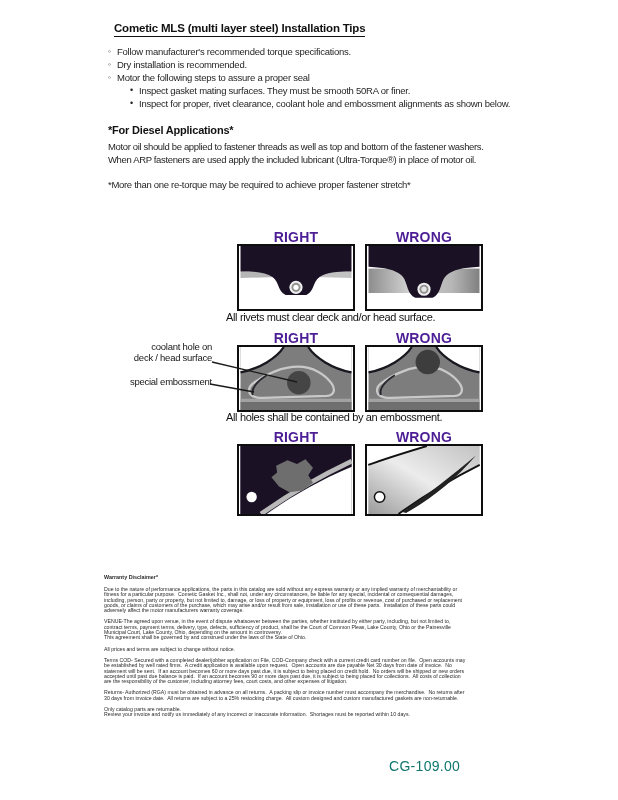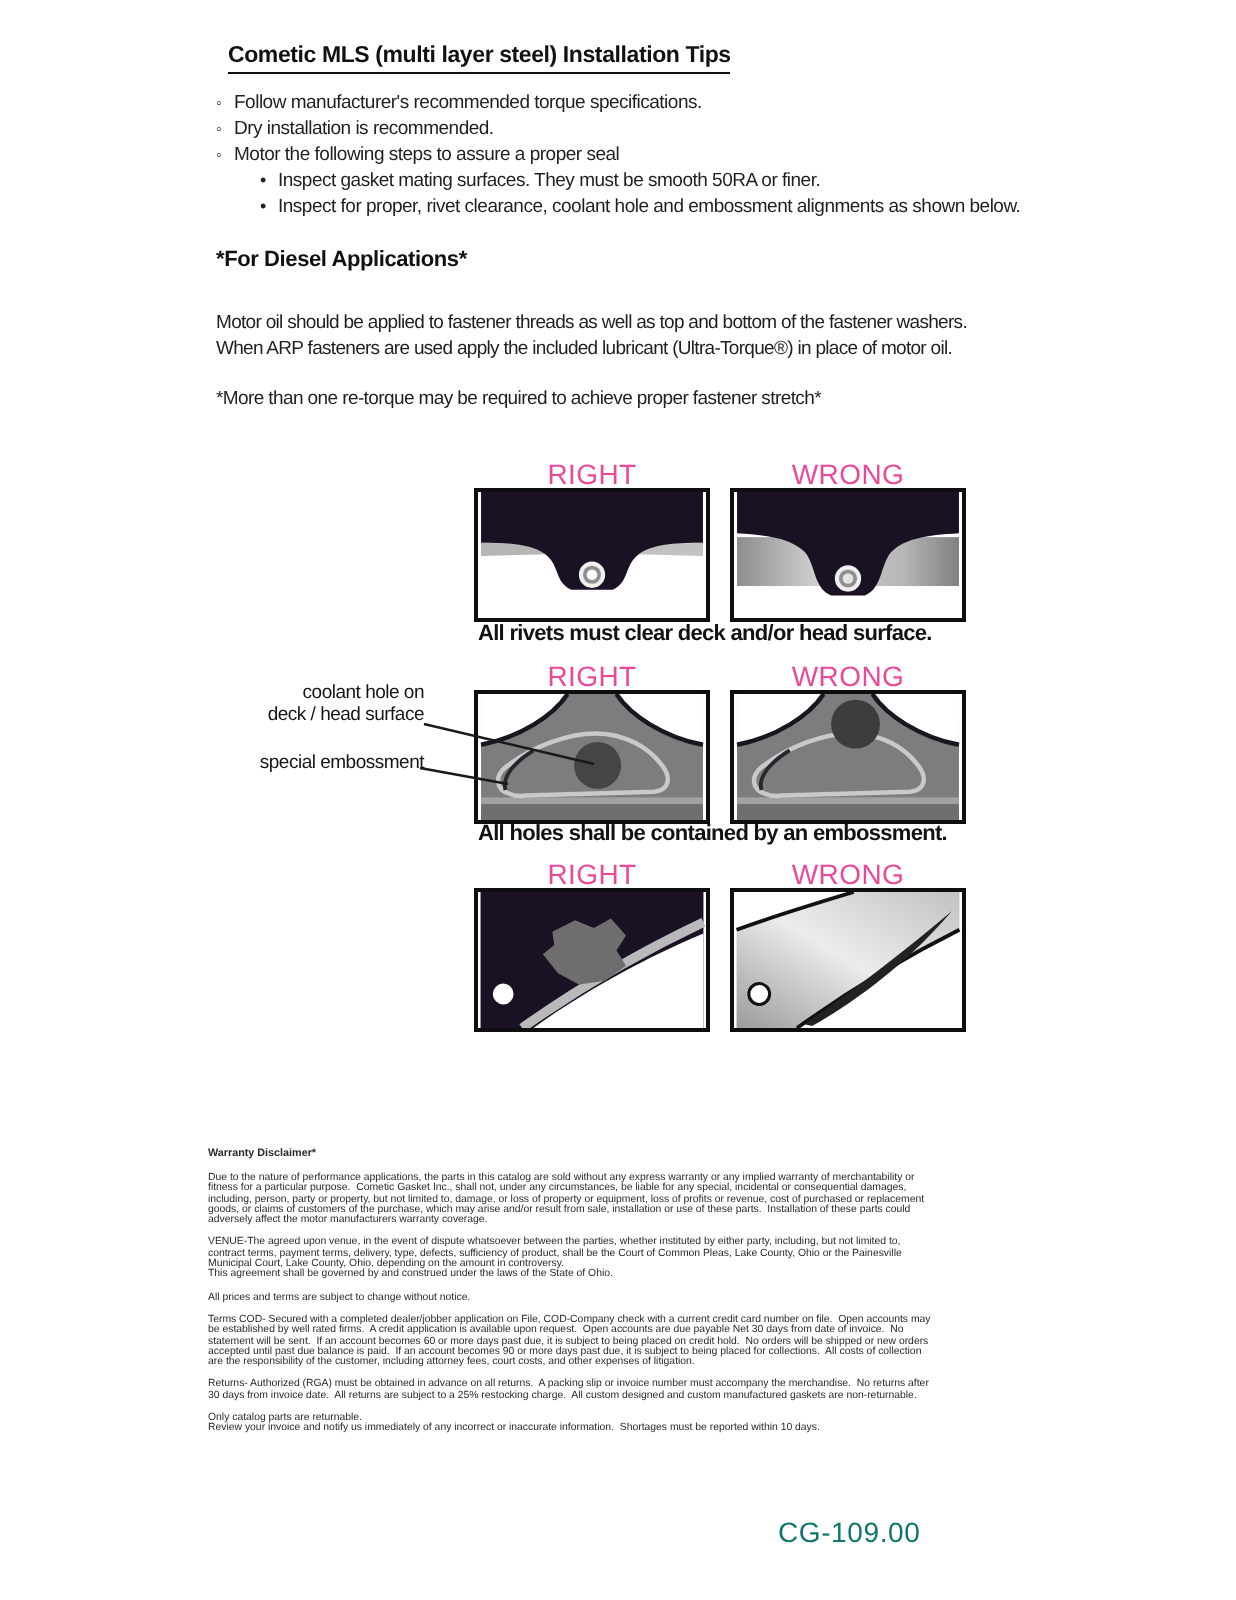--- a/index.html
+++ b/index.html
@@ -9,31 +9,31 @@
   
   .content{position:absolute;left:108px;top:18px;width:430px;}
   .doc-title{display:inline-block;margin:0 0 8px 6px;font-size:11.5px;font-weight:bold;
              letter-spacing:-0.2px;color:#111;border-bottom:1.6px solid #111;padding-bottom:2px;}
   .bullet-row{display:flex;align-items:flex-start;line-height:13px;font-size:9.5px;
               letter-spacing:-0.25px;white-space:nowrap;}
   .bullet-row .marker{width:9px;flex:0 0 9px;font-size:8px;line-height:13px;color:#222;}
   .bullet-row.sub{margin-left:22px;}
   .bullet-row.sub .marker{font-size:9px;}
   .diesel-heading{margin:14px 0 0 0;font-size:11px;font-weight:bold;color:#111;letter-spacing:-0.2px;}
-  .para{margin:19px 0 0 0;font-size:9.5px;line-height:13px;letter-spacing:-0.35px;white-space:pre;}
+  .para{margin:4px 0 0 0;font-size:9.5px;line-height:13px;letter-spacing:-0.35px;white-space:pre;}
   .note{margin:13px 0 0 0;font-size:9.5px;letter-spacing:-0.3px;white-space:nowrap;}
 
   
   .figures{position:absolute;left:0;top:0;width:618px;height:800px;pointer-events:none;}
-  .rw-label{position:absolute;width:118px;text-align:center;font-size:14px;font-weight:400;
-            letter-spacing:0.2px;color:#ec4899;}
+  .rw-label{position:absolute;width:118px;text-align:center;font-size:14px;font-weight:700;
+            letter-spacing:0.2px;color:#4c1d95;}
   .fig-box{position:absolute;width:118px;border:2px solid #0e0e0e;background:#fff;box-sizing:border-box;}
   .fig-box svg{display:block;width:100%;height:100%;}
   .h67{height:67px;} .h72{height:72px;}
-  .caption{position:absolute;left:239px;font-size:11px;font-weight:700;letter-spacing:-0.35px;
+  .caption{position:absolute;left:226px;font-size:11px;font-weight:400;letter-spacing:-0.35px;
            color:#121212;white-space:pre;line-height:11.5px;}
   .ann-label{position:absolute;text-align:right;font-size:9.5px;line-height:10.5px;
              letter-spacing:-0.25px;color:#161616;}
   .ann-lines{position:absolute;left:200px;top:350px;width:110px;height:45px;}
 
   
   .legal{position:absolute;left:104px;top:574px;width:430px;color:#2a2a2a;}
   .legal-heading{margin:0 0 7px 0;font-size:5.4px;font-weight:bold;}
   .legal p{margin:0 0 6px 0;font-size:5.2px;line-height:5.3px;letter-spacing:0;white-space:pre;}
 

